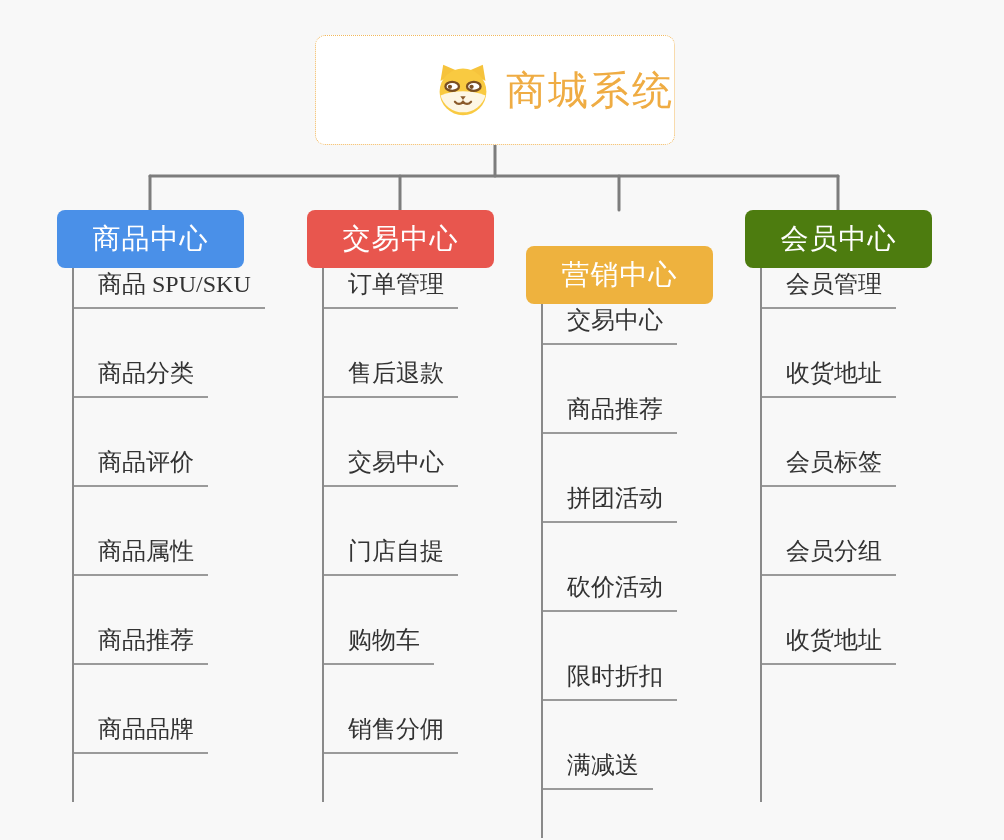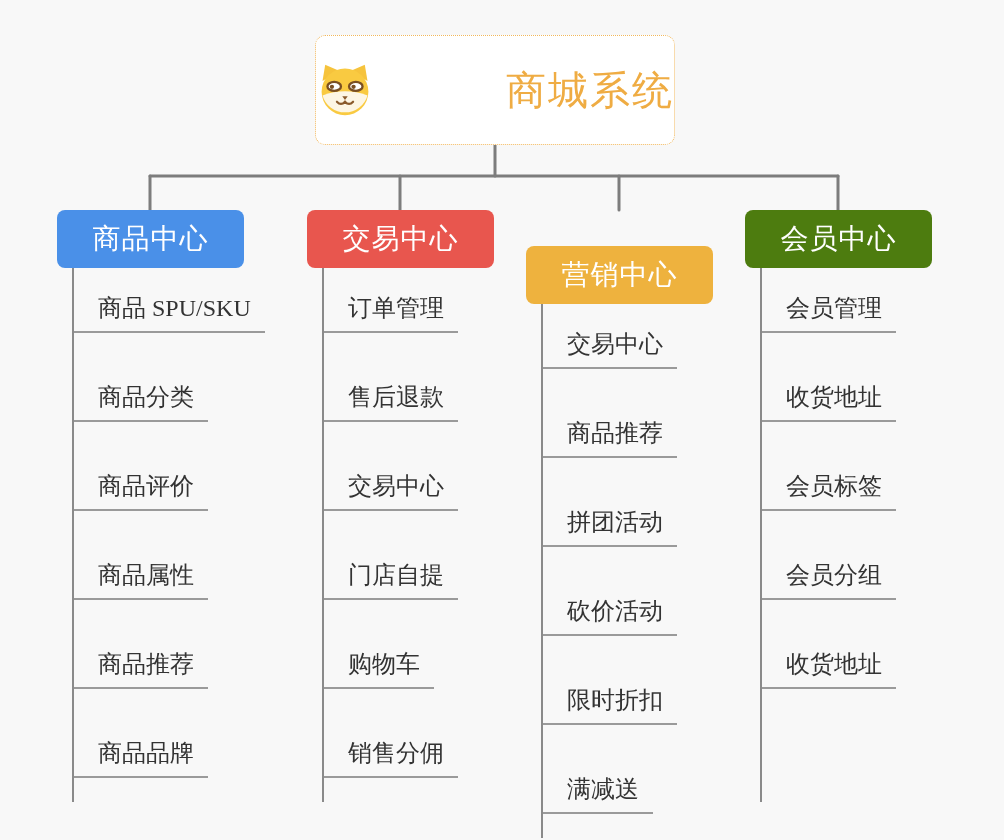--- a/index.html
+++ b/index.html
@@ -10,21 +10,21 @@
     overflow:hidden;position:relative;
   }
   .canvas{position:absolute;inset:0;}
   
   .connectors{position:absolute;left:0;top:0;pointer-events:none;}
 
   
   .root-node{
     position:absolute;left:315px;top:35px;width:360px;height:110px;
     background:#ffffff;border:1px dotted #f2b85c;border-radius:10px;
-    display:flex;align-items:center;justify-content:space-between;gap:14px;
+    display:flex;align-items:center;justify-content:flex-end;gap:14px;
     box-sizing:border-box;cursor:pointer;
   }
   .root-title{
     font-size:40px;letter-spacing:2px;font-weight:400;
     color:#efac43;
   }
   .dog-icon{width:58px;height:54px;flex:0 0 auto;}
 
   
   .branch{position:absolute;width:187px;font-family:Liberation Serif, serif;}
@@ -32,21 +32,21 @@
     height:58px;border-radius:8px;
     display:flex;align-items:center;justify-content:center;
     color:#ffffff;font-size:28px;letter-spacing:1px;cursor:pointer;
   }
   .branch-items{position:relative;height:534px;}
   .branch-items::before{          
     content:"";position:absolute;left:15px;top:0;bottom:0;
     width:2px;background:#8a8a8a;
   }
   .item{
-    height:89px;display:flex;align-items:center;
+    height:89px;display:flex;align-items:flex-start;
   }
   .item-label{
     display:inline-block;margin-left:15px;
     padding:0 14px 7px 26px;
     border-bottom:2px solid #9a9a9a;
     font-size:24px;color:#333333;white-space:nowrap;cursor:pointer;
   }
 </style>
 </head>
 <body>

